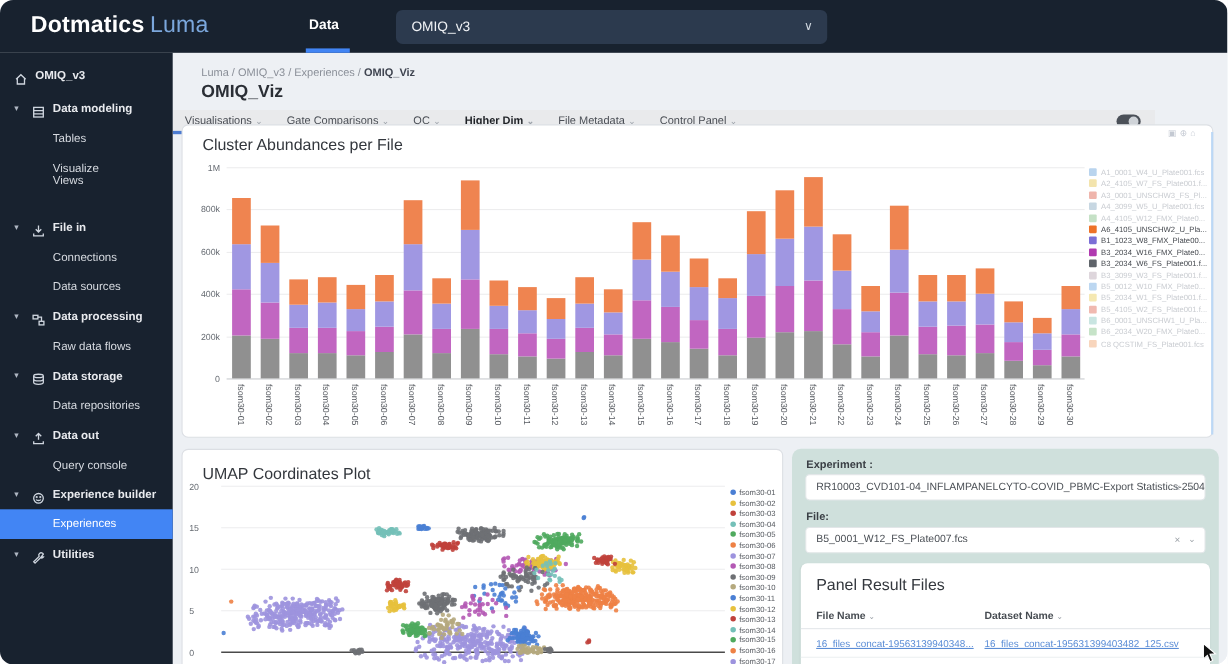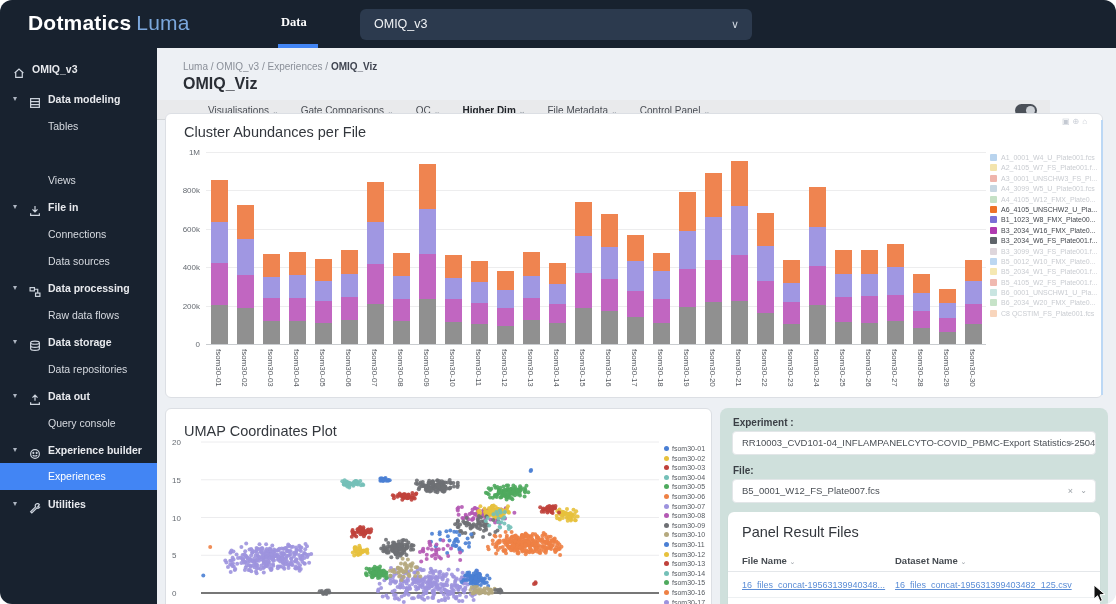--- a/index.html
+++ b/index.html
@@ -3,21 +3,21 @@
 <meta charset="utf-8">
 <style>
   * { margin:0; padding:0; box-sizing:border-box; }
   html,body { background:#fff; font-family:"Liberation Sans", sans-serif; }
   #app { position:relative; width:1116px; height:604px; border-radius:12px; overflow:hidden; background:#edf0f4; }
 
   
   #header { position:absolute; left:0; top:0; width:1116px; height:48px; background:#18222f; z-index:5; }
   .brand { position:absolute; left:28px; top:11px; font-size:21px; font-weight:bold; color:#fff; letter-spacing:.2px; }
   .brand .accent { color:#7ba7dc; font-weight:normal; margin-left:5px; }
-  .hnav { position:absolute; left:281px; top:15px; font-size:12.5px; font-weight:bold; color:#fff;font-family:Liberation Serif, serif; }
+  .hnav { position:absolute; left:281px; top:15px; font-size:12.5px; font-weight:bold; color:#fff; }
   .hnav-underline { position:absolute; left:278px; top:44px; width:40px; height:4px; background:#4285f4; }
   .wsel { position:absolute; left:360px; top:9px; width:392px; height:31px; background:#2c3a4e; border-radius:6px; color:#f0f2f5; font-size:12.5px; line-height:31px; padding:0 14px; }
   .wsel .chev { position:absolute; right:13px; top:0; color:#cfd6df; font-size:11px; }
 
   
   #sidebar { position:absolute; left:0; top:48px; width:157px; height:556px; background:#18222f; z-index:4; }
   .snode { position:absolute; left:0; width:157px; height:24px; color:#e8eaee; font-size:10.5px; line-height:24px; white-space:nowrap; cursor:pointer; }
   .snode .caret { position:absolute; left:13px; top:0; font-size:8px; color:#aeb6c2; }
   .snode .sicon { position:absolute; left:29px; top:6px; }
   .snode .slabel { position:absolute; left:48px; top:0; font-weight:bold; }
@@ -26,21 +26,21 @@
   .snode.child .slabel { font-weight:normal; color:#d6dae0; }
   .snode.selected { background:#4285f4; height:27px; }
   .snode.selected .slabel { color:#fff; line-height:27px; }
 
   
   #main { position:absolute; left:157px; top:48px; width:959px; height:556px; background:#edf0f4; overflow:hidden; }
   #breadcrumb { position:absolute; left:26px; top:13px; font-size:10px; color:#8a8f98;text-align:center; }
   #breadcrumb .crumb-last { color:#3f4450; font-weight:bold; }
   #page-title { position:absolute; left:26px; top:27px; font-size:16px; font-weight:bold; color:#2a2e35; }
 
-  #tabbar { position:absolute; left:0; top:52px; width:893px; height:20px; background:#e9eaec; border-bottom:1px solid #d2d5d8;padding-left:40px; }
+  #tabbar { position:absolute; left:0; top:52px; width:893px; height:20px; background:#e9eaec; border-bottom:1px solid #d2d5d8; }
   .tab { position:relative; display:inline-block; height:20px; padding:0 11px; font-size:10px; color:#4a4e55; line-height:19px; cursor:pointer; }
   .tab .tchev { font-size:8px; color:#9aa0a8; margin-left:3px; }
   .tab .tline { position:absolute; left:0; bottom:-1px; width:100%; height:3px; }
   .tab.active { font-weight:bold; color:#1e2126; }
   .toggle { position:absolute; right:13px; top:4px; width:22px; height:13px; border-radius:7px; background:#4b5058; cursor:pointer; }
   .toggle .knob { position:absolute; right:2px; top:2px; width:9px; height:9px; border-radius:50%; background:#cfd3d8; }
 
   .panel { position:absolute; background:#fff; border:1px solid #dcdfe4; border-radius:6px; }
   #chart1 { left:8px; top:65px; width:938px; height:285px; }
   #chart1 .scrollline { position:absolute; right:-1px; top:6px; bottom:2px; width:2px; background:#bcd8f5; }
@@ -109,21 +109,24 @@
         <span class="sicon"><svg width="12" height="12" viewBox="0 0 11 11" stroke="#cfd6df" stroke-width="1.1" fill="none">
             <rect x="1.5" y="1.5" width="8" height="8" fill="none"></rect>
             <line x1="1.5" y1="4.2" x2="9.5" y2="4.2"></line>
             <line x1="1.5" y1="6.9" x2="9.5" y2="6.9"></line>
           </svg></span>
         <span class="slabel">Data modeling</span>
       </div>
       <div class="snode child" style="top: 66px;">
         <span class="slabel">Tables</span>
       </div>
-      <div class="snode child" style="top: 120px; text-decoration: underline;">
+      <div class="snode child" style="top: 93px;">
+        <span class="slabel">Visualize</span>
+      </div>
+      <div class="snode child" style="top: 104px; text-decoration: underline;">
         <span class="slabel">Views</span>
       </div>
       <div class="snode" style="top: 147px;">
         <span class="caret">▾</span>
         <span class="sicon"><svg width="12" height="12" viewBox="0 0 11 11" stroke="#cfd6df" stroke-width="1.1" fill="none">
             <path d="M5.5 1 V6 M3.2 4 L5.5 6.3 L7.8 4 M1.5 7.5 V9.5 H9.5 V7.5" fill="none"></path>
           </svg></span>
         <span class="slabel">File in</span>
       </div>
       <div class="snode child" style="top: 201px;">

